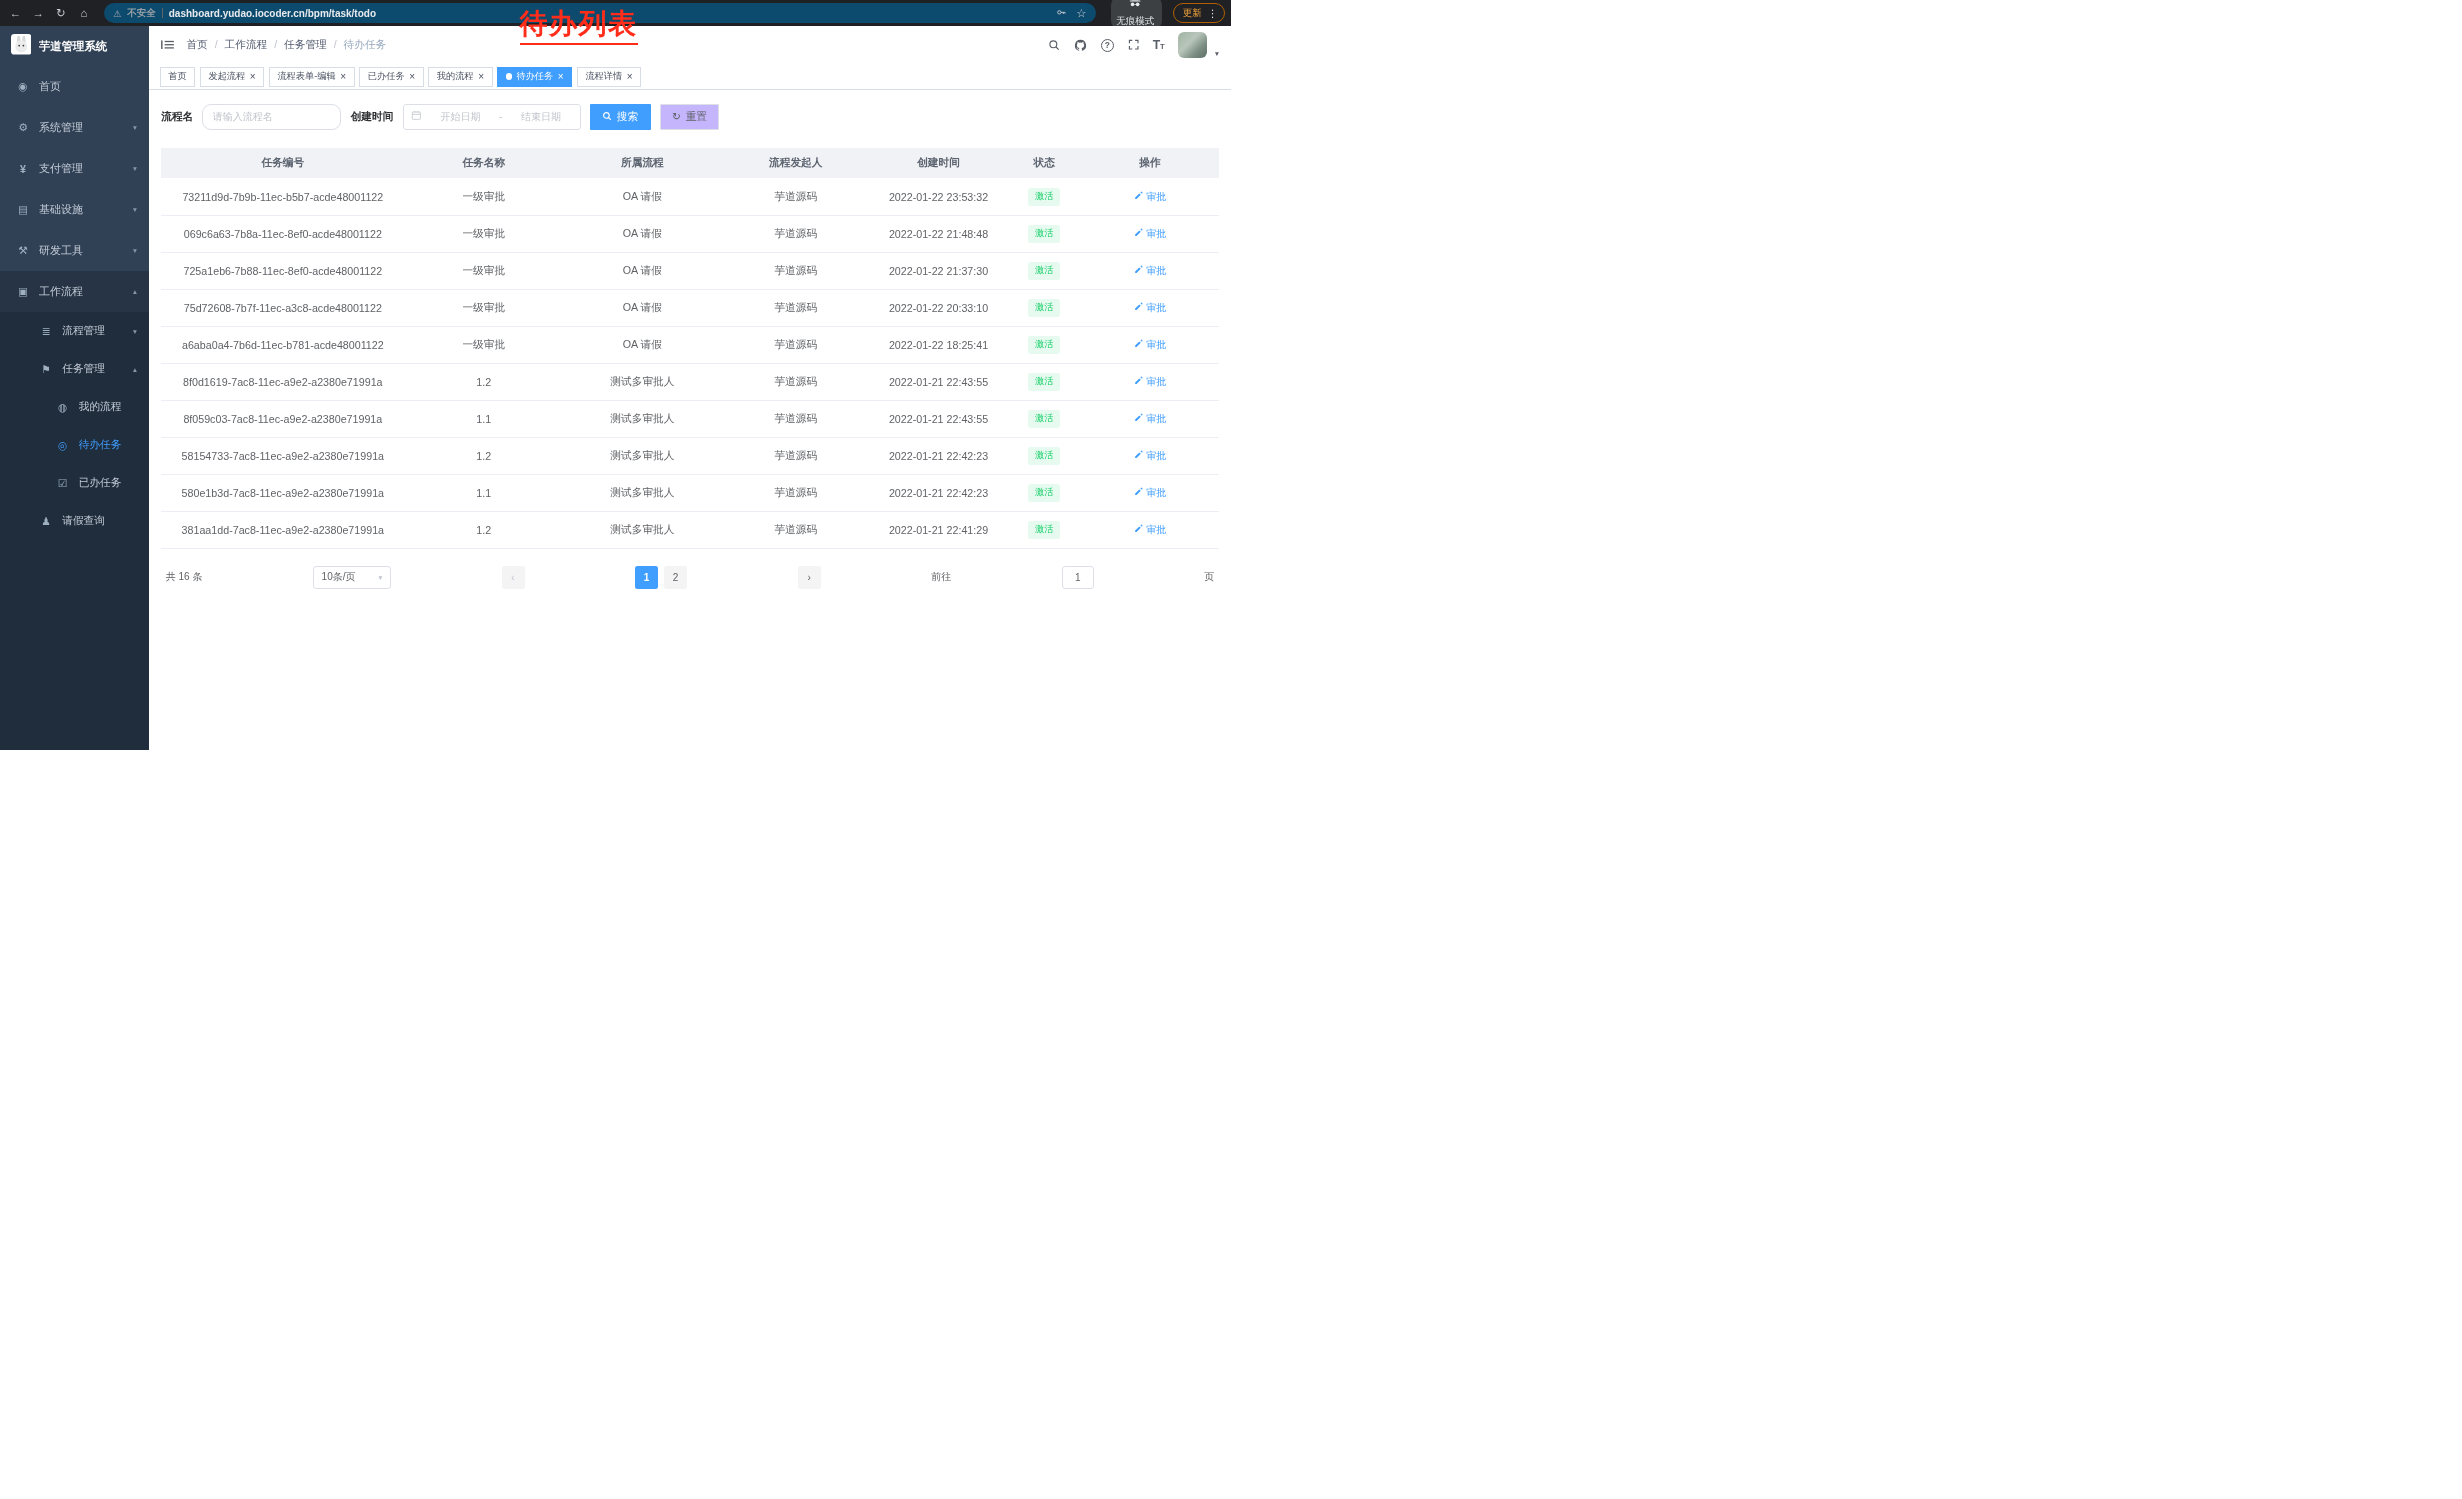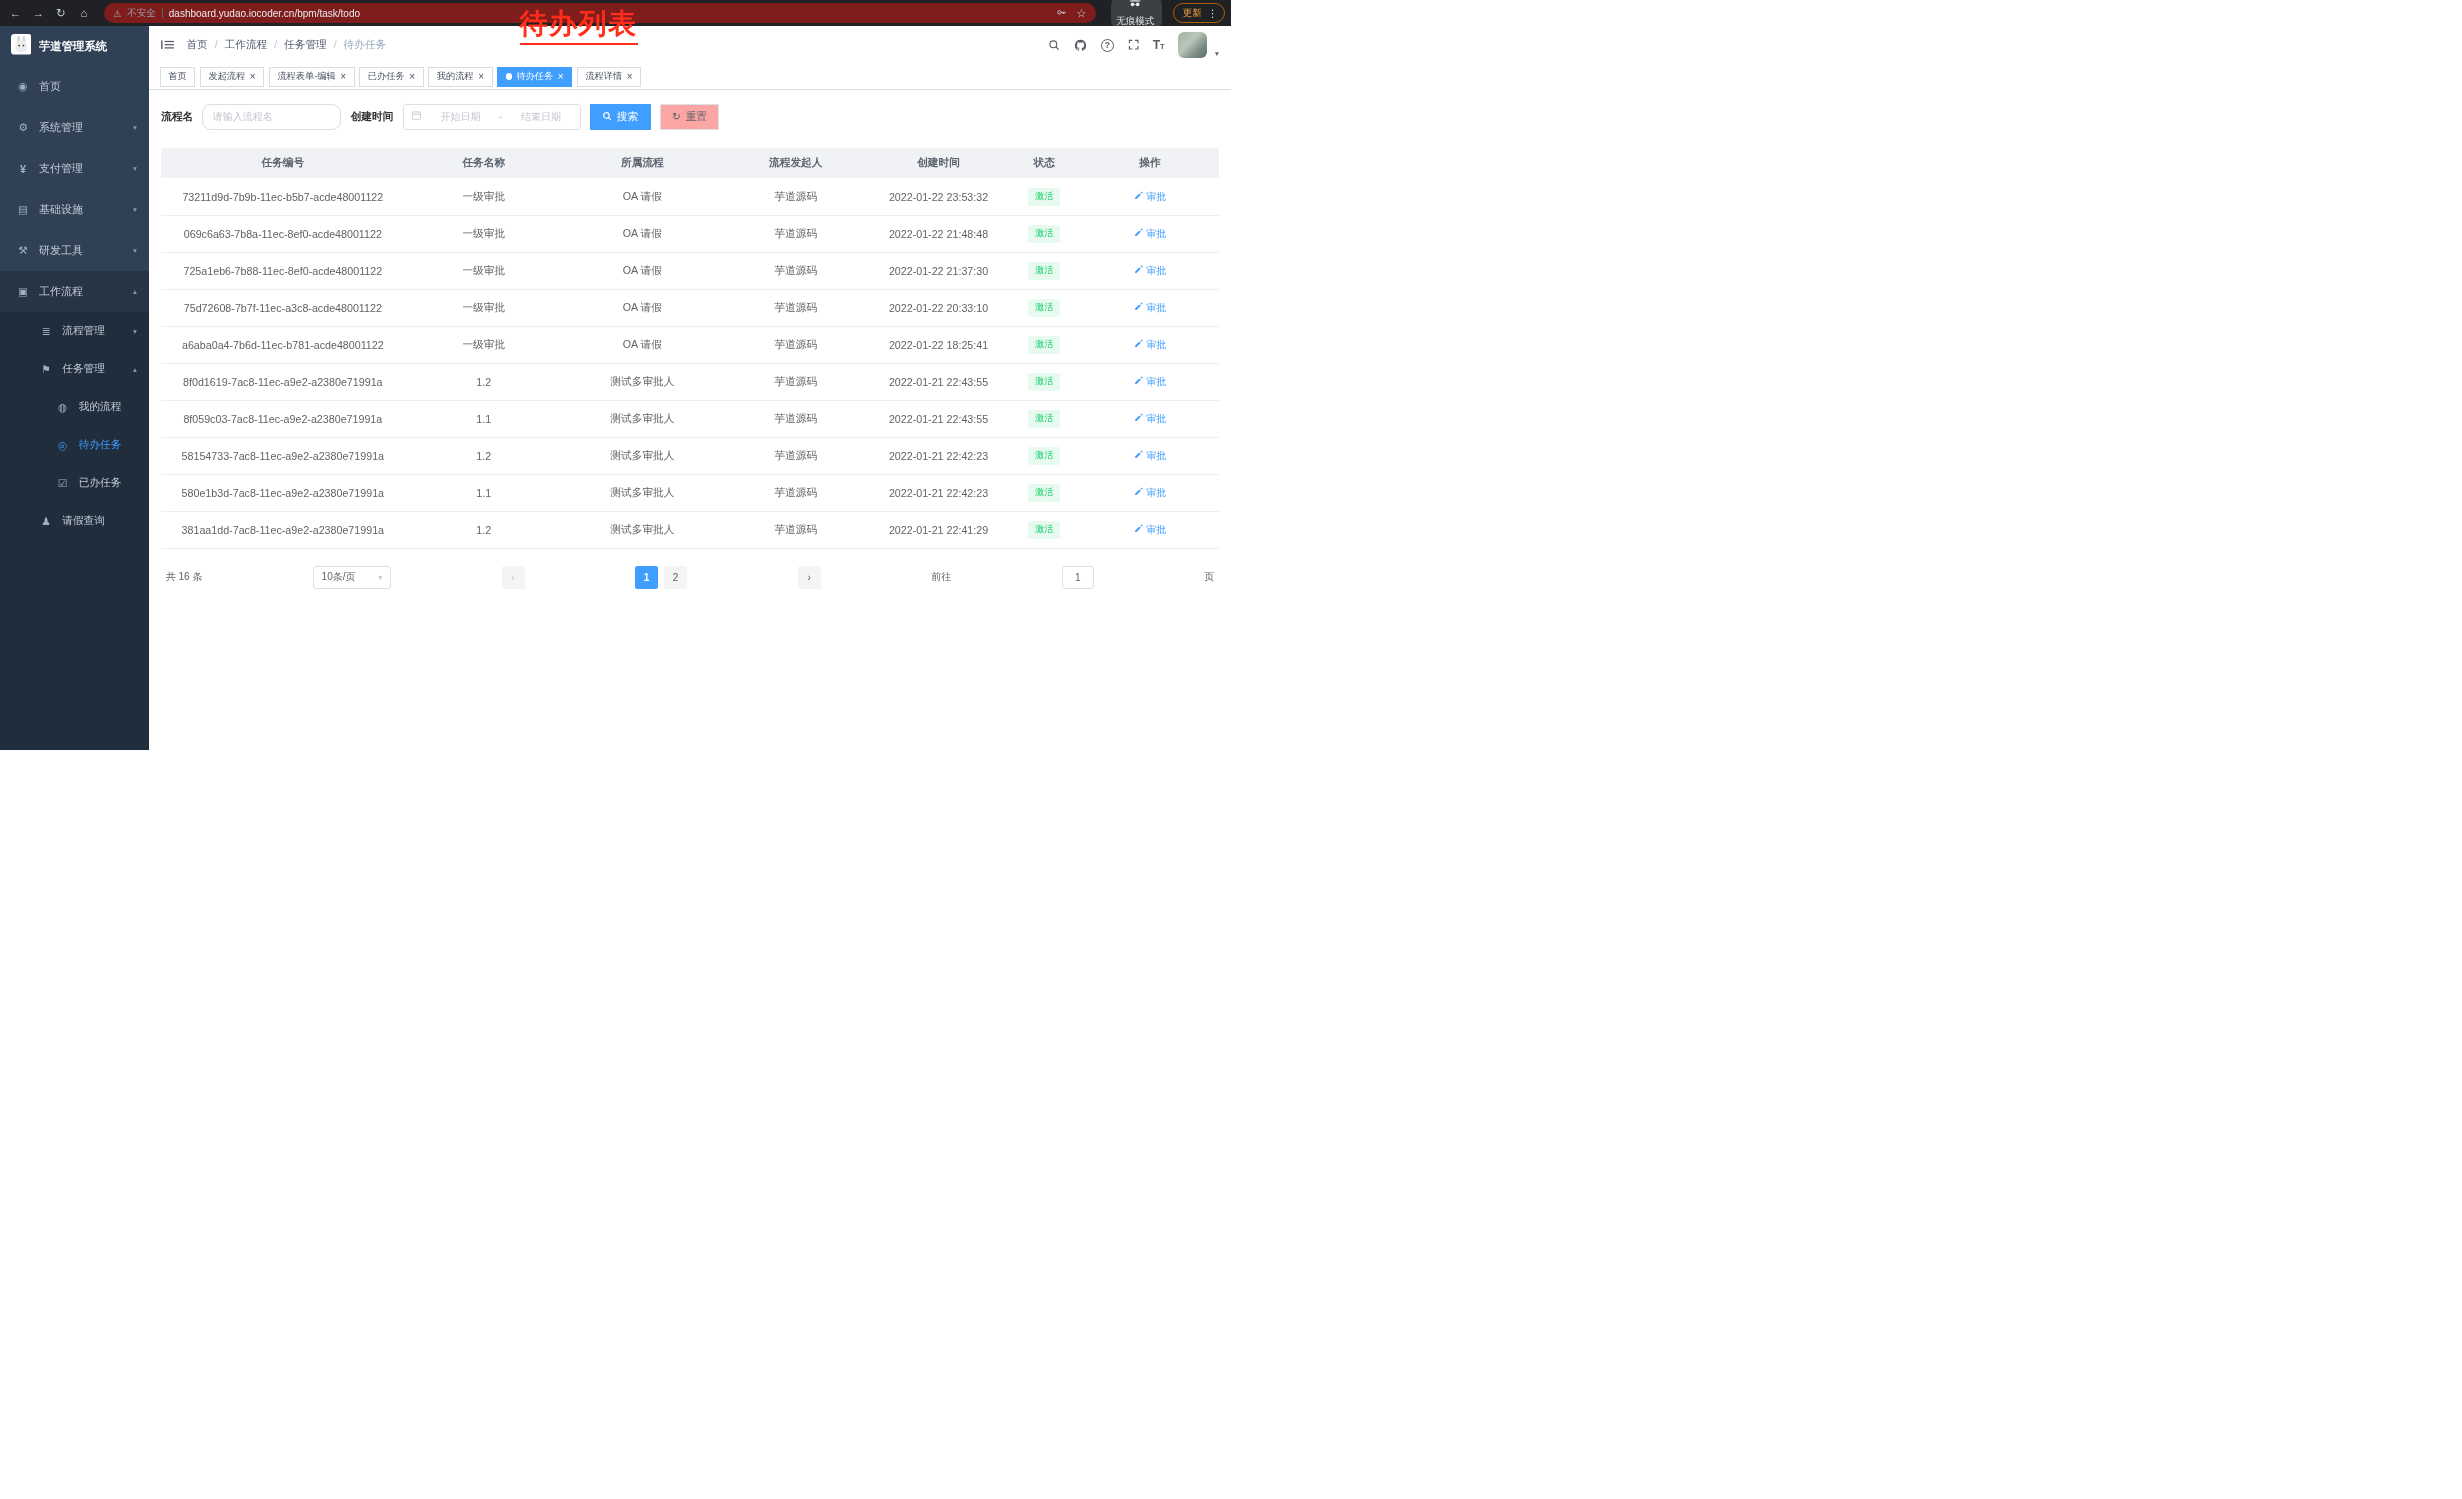--- a/index.html
+++ b/index.html
@@ -8,22 +8,22 @@
   .screen { position:relative; width:1231px; height:750px; overflow:hidden; }
 
   
   .chrome { height:26px; background:#202124; display:flex; align-items:center; padding:0 6.1px; gap:4.6px; }
   .chrome .navbtn { width:18.3px; height:18.3px; display:inline-flex; align-items:center; justify-content:center;
     color:#c7cbd1; font-size:11.4px; border-radius:50%; cursor:pointer; }
   [data-name="browser-back-icon"]::before{content:"←";}
   [data-name="browser-forward-icon"]::before{content:"→";}
   [data-name="browser-refresh-icon"]::before{content:"↻";}
   [data-name="browser-home-icon"]::before{content:"⌂";}
-  .omnibox { flex:1; height:20px; margin:0 6.1px; background:#7f1d1d; border-radius:10px; display:flex;
-    align-items:center; padding:0 9.2px; gap:6.1px; font-size:9.5px; color:#9aa0a6; }
+  .omnibox { flex:1; height:20px; margin:0 6.1px; background:#0c4a6e; border-radius:10px; display:flex;
+    align-items:center; padding:0 9.2px; gap:6.1px; font-size:9.5px; color:#9aa0a6;font-weight:bold; }
   [data-name="warning-icon"]::before{content:"⚠"; font-size:9.2px;}
   .omni-sep { width:0.8px; height:10.7px; background:#5f6368; }
   .omnibox .url { color:#e8eaed; font-size:10px; flex:1; white-space:nowrap; overflow:hidden; }
   .omni-right { display:flex; align-items:center; gap:9.2px; color:#c7cbd1; }
   [data-name="bookmark-star-icon"]::before{content:"☆"; font-size:11.4px;}
   .incog { display:flex; align-items:center; gap:5.3px; color:#e8eaed; font-size:9.5px; background:#3c4043;
     border-radius:9.2px; padding:2.3px 7.6px 2.3px 5.3px; margin-left:4.6px;flex-direction:column; }
   .update-pill { display:flex; align-items:center; gap:6.1px; border:0.8px solid #b06000; border-radius:10px;
     padding:2.3px 6.1px 2.3px 9.2px; margin-left:6.1px; cursor:pointer; }
   .update-pill .upd-label { color:#f2a33c; font-size:9.5px; }
@@ -101,21 +101,21 @@
   .f-label { font-size:10.7px; color:#303133; font-weight:bold; }
   .f-input { width:139px; height:26px; border:0.8px solid #dcdfe6; border-radius:9px; padding:0 9.2px;
     font-size:10px; color:#606266; outline:none; font-family:inherit; }
   .f-input::placeholder { color:#c0c4cc; }
   .date-range { width:178px; height:26px; border:0.8px solid #dcdfe6; border-radius:3.1px; display:flex;
     align-items:center; padding:0 7.6px; gap:7.6px; font-size:10px; color:#c0c4cc; cursor:pointer; }
   .date-range .ph { flex:1; text-align:center; }
   .btn { height:26px; border-radius:1px; border:0.8px solid transparent; display:inline-flex; align-items:center;
     gap:4.6px; padding:0 11.4px; font-size:10.7px; cursor:pointer; font-family:inherit; }
   .btn.primary { background:#409eff; color:#fff; }
-  .btn.plain { background:#fca5a5; border-color:#dcdfe6; color:#606266; }
+  .btn.plain { background:#c4b5fd; border-color:#dcdfe6; color:#606266; }
   [data-name="reset-icon"]::before{content:"↻"; font-size:10.7px;}
 
   
   table.grid { width:100%; border-collapse:collapse; font-size:10.7px; color:#606266; table-layout:fixed; }
   .grid th { background:#f0f2f5; height:30.5px; font-weight:bold; color:#5c6470; text-align:center; }
   .grid td { height:37px; text-align:center; border-bottom:0.8px solid #ebeef5; white-space:nowrap; overflow:hidden; }
   .badge { display:inline-block; background:#e7faf0; color:#13ce66; font-size:9.2px; padding:2.3px 6.9px; border-radius:2.3px; }
   .approve { color:#409eff; font-size:10px; cursor:pointer; display:inline-flex; align-items:center; gap:3.1px; text-decoration:none; }
 
   

